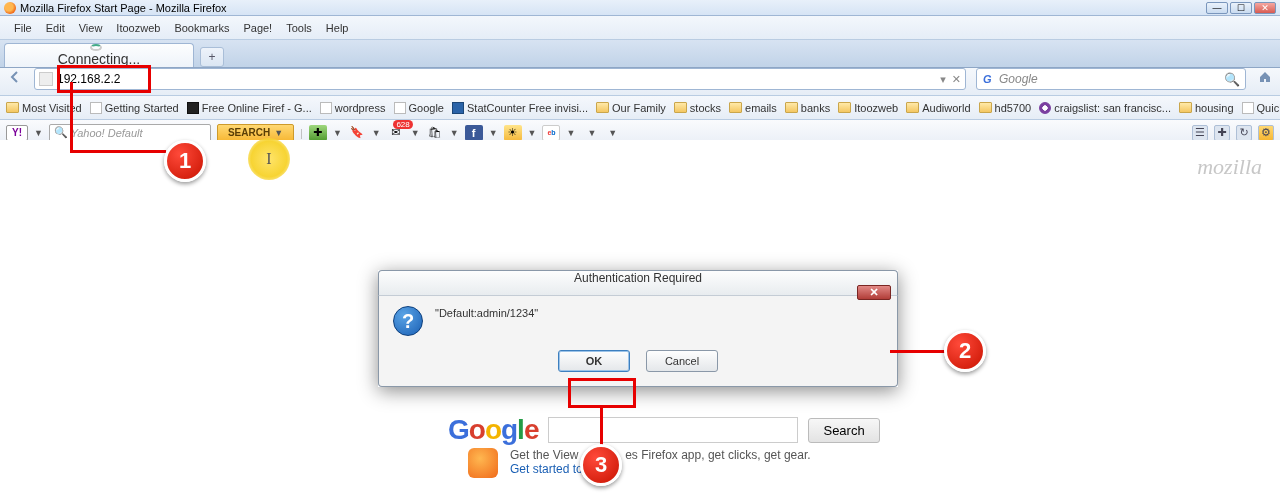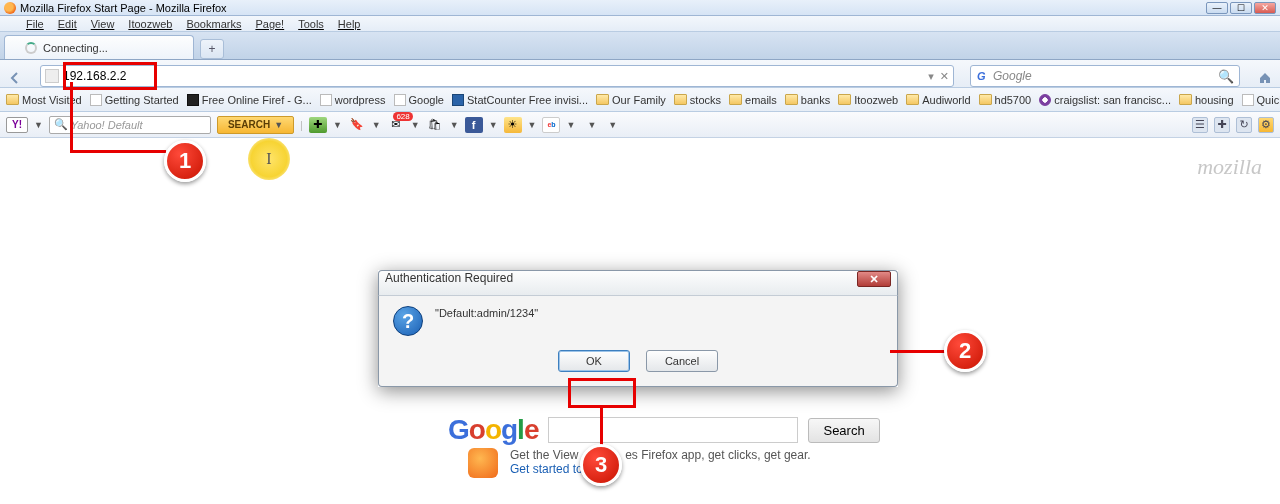--- a/index.html
+++ b/index.html
@@ -6,31 +6,31 @@
 body { width: 1280px; height: 504px; background: #fff; overflow: hidden; position: relative; }
 
 
 .titlebar { height: 16px; background: linear-gradient(#e8f0fa,#d6e4f5); border-bottom: 1px solid #9fb6d4; display: flex; align-items: center; padding: 0 4px; font-size: 11px; }
 .titlebar .ff-icon { width: 12px; height: 12px; background: radial-gradient(circle at 40% 40%, #ffb750 40%, #f06a1a 70%); border-radius: 50%; margin-right: 4px; }
 .titlebar .win-btns { margin-left: auto; display: flex; gap: 2px; }
 .titlebar .win-btn { width: 22px; height: 12px; background: linear-gradient(#eaf2fb,#c9dbf0); border: 1px solid #7a96bc; border-radius: 2px; display: flex; align-items: center; justify-content: center; font-size: 9px; font-family: Arial; }
 .titlebar .win-btn.close { background: linear-gradient(#f5a7a1,#d85b52); color: #fff; }
 
 
-.menubar { height: 16px; background: linear-gradient(#f3f7fc,#e5edf7); border-bottom: 1px solid #b9cce2; display: flex; align-items: center; padding: 0 20px; font-size: 11px; gap: 2px; text-decoration: underline; }
+.menubar { height: 24px; background: linear-gradient(#f3f7fc,#e5edf7); border-bottom: 1px solid #b9cce2; display: flex; align-items: center; padding: 0 8px; font-size: 11px; gap: 2px; }
 .menubar .menu-item { padding: 1px 6px; color: #333; }
 
 
 .tabstrip { height: 28px; background: linear-gradient(#d7e3f2,#c1d3e8); display: flex; align-items: flex-end; padding-left: 4px; border-bottom: 1px solid #8ea6c5; }
-.tab { height: 24px; min-width: 190px; background: linear-gradient(#fdfefe,#eef3fa); border: 1px solid #9fb6d4; border-bottom: none; border-radius: 4px 4px 0 0; display: flex; align-items: center; padding: 0 20px; font-size: 11px; color: #333; }
+.tab { height: 24px; min-width: 190px; background: linear-gradient(#fdfefe,#eef3fa); border: 1px solid #9fb6d4; border-bottom: none; border-radius: 4px 4px 0 0; display: flex; align-items: center; padding: 0 0; font-size: 14px; color: #333; flex-direction: column; }
 .tab .throbber { width: 12px; height: 12px; border: 2px solid #ccc; border-top-color: #4a8; border-radius: 50%; margin-right: 6px; }
 .newtab { width: 24px; height: 20px; margin-left: 6px; background: linear-gradient(#eef3fa,#dbe6f3); border: 1px solid #a9bed8; border-radius: 3px; display: flex; align-items: center; justify-content: center; font-size: 12px; color: #556; }
 
 
-.navbar { height: 28px; background: linear-gradient(#f5f8fc,#e6edf6); border-bottom: 1px solid #b9cce2; display: flex; align-items: flex-end; padding: 0 6px; gap: 16px; }
+.navbar { height: 28px; background: linear-gradient(#f5f8fc,#e6edf6); border-bottom: 1px solid #b9cce2; display: flex; align-items: flex-start; padding: 0 6px; gap: 10px; }
 .nav-arrow { width: 18px; height: 18px; border-radius: 3px; display: flex; align-items: center; justify-content: center; color: #7792b5; font-size: 12px; }
 .urlbar { flex: 1; height: 22px; background: #fff; border: 1px solid #9fb6d4; border-radius: 3px; display: flex; align-items: center; padding: 0 4px; font-size: 12px; position: relative; }
 .urlbar .site-ico { width: 14px; height: 14px; background: #eee; border: 1px solid #ccc; margin-right: 4px; }
 .urlbar input { border: none; outline: none; flex: 1; font-size: 12px; font-family: inherit; }
 .urlbar .url-right { margin-left: auto; display: flex; align-items: center; gap: 6px; color: #888; font-size: 11px; }
 .url-highlight { position: absolute; left: 22px; top: -4px; width: 94px; height: 28px; border: 3px solid #e70000; pointer-events: none; }
 .searchbar { width: 270px; height: 22px; background: #fff; border: 1px solid #9fb6d4; border-radius: 3px; display: flex; align-items: center; padding: 0 4px; font-size: 12px; color: #888; font-style: italic; }
 .searchbar .g-ico { width: 14px; height: 14px; margin-right: 4px; display: flex; align-items: center; justify-content: center; }
 .searchbar .mag { margin-left: auto; color: #6a85ab; font-style: normal; font-size: 13px; }
 .home-btn { width: 18px; height: 18px; color: #7792b5; display: flex; align-items: center; justify-content: center; font-size: 14px; }
@@ -71,33 +71,33 @@
 .bg-google .glogo { font-size: 28px; font-weight: bold; font-family: Georgia, serif; letter-spacing: -1px; }
 .bg-google .glogo .b{color:#3b6fdb}.bg-google .glogo .r{color:#d83f2e}.bg-google .glogo .y{color:#f4b400}.bg-google .glogo .g{color:#249c46}
 .bg-google .gsearchbox { width: 250px; height: 26px; border: 1px solid #ccc; background: #fff; }
 .bg-google .gsbtn { padding: 4px 14px; background: linear-gradient(#f7f7f7,#e3e3e3); border: 1px solid #bbb; border-radius: 3px; font-size: 13px; }
 .bg-foot { position: absolute; left: 468px; top: 448px; display: flex; gap: 12px; font-size: 12px; color: #555; align-items: flex-start; }
 .bg-foot .ficon { width: 30px; height: 30px; background: radial-gradient(circle at 40% 35%,#ffb750,#f06a1a); border-radius: 6px; }
 .bg-foot a { color: #1a5fb4; text-decoration: none; }
 
 
 .dialog-wrap { position: absolute; left: 378px; top: 270px; width: 520px; box-shadow: 0 4px 18px rgba(0,0,0,.45); z-index: 30; }
-.dlg-title { height: 26px; background: linear-gradient(#fdfdfd,#e8ecef); border: 1px solid #8a98a8; border-bottom: 1px solid #c4ccd5; border-radius: 4px 4px 0 0; display: flex; padding: 0 6px; font-size: 12px; color: #333; }
+.dlg-title { height: 26px; background: linear-gradient(#fdfdfd,#e8ecef); border: 1px solid #8a98a8; border-bottom: 1px solid #c4ccd5; border-radius: 4px 4px 0 0; display: flex; align-items: center; padding: 0 6px; font-size: 12px; color: #333; flex-direction: column; }
 .dlg-title .xbtn { margin-left: auto; width: 34px; height: 16px; background: linear-gradient(#e28986,#b13d38); border: 1px solid #7a2623; border-radius: 2px; color: #fff; display: flex; align-items: center; justify-content: center; font-size: 11px; font-weight: bold; }
 .dlg-body { background: #f4f4f4; border: 1px solid #8a98a8; border-top: none; padding: 10px 14px 14px; font-size: 11px; color: #333; border-radius: 0 0 4px 4px; }
 .dlg-row1 { display: flex; gap: 12px; align-items: flex-start; margin-bottom: 8px; }
 .qicon { width: 30px; height: 30px; min-width: 30px; background: radial-gradient(circle at 35% 30%,#5aa4e6,#1a5fb4); border-radius: 50%; color: #fff; display: flex; align-items: center; justify-content: center; font-size: 20px; font-weight: bold; border: 1px solid #0d3f7c; }
 .dlg-msg { line-height: 1.35; }
 .cred-box { border: 3px solid #e70000; padding: 2px 4px; margin: 0 -4px; }
 .cred-row { display: flex; align-items: center; margin: 2px 0; }
 .cred-row label { width: 58px; font-size: 11px; }
 .cred-row input { flex: 1; height: 18px; border: 1px solid #a0a7af; padding: 0 3px; font-size: 11px; background: #fff; }
 .dlg-btns { display: flex; justify-content: center; gap: 16px; margin-top: 14px; }
 .dlg-btn { min-width: 72px; height: 22px; background: linear-gradient(#fefefe,#e4e7ea); border: 1px solid #8a98a8; border-radius: 3px; font-size: 11px; display: flex; align-items: center; justify-content: center; }
-.dlg-btn.ok { border: 1px solid #3d7fbf; box-shadow: inset 0 0 0 1px #9cc3e8; }
+.dlg-btn.ok { border: 1px solid #3d7fbf; box-shadow: inset 0 0 0 1px #9cc3e8; font-weight: bold; }
 .ok-highlight { position: absolute; left: 568px; top: 378px; width: 68px; height: 30px; border: 3px solid #e70000; z-index: 45; pointer-events: none; }
 
 svg { display: block; }
 </style>
 </head>
 <body>
 
 <div class="titlebar">
   <span class="ff-icon"></span>
   <span>Mozilla Firefox Start Page - Mozilla Firefox</span>

